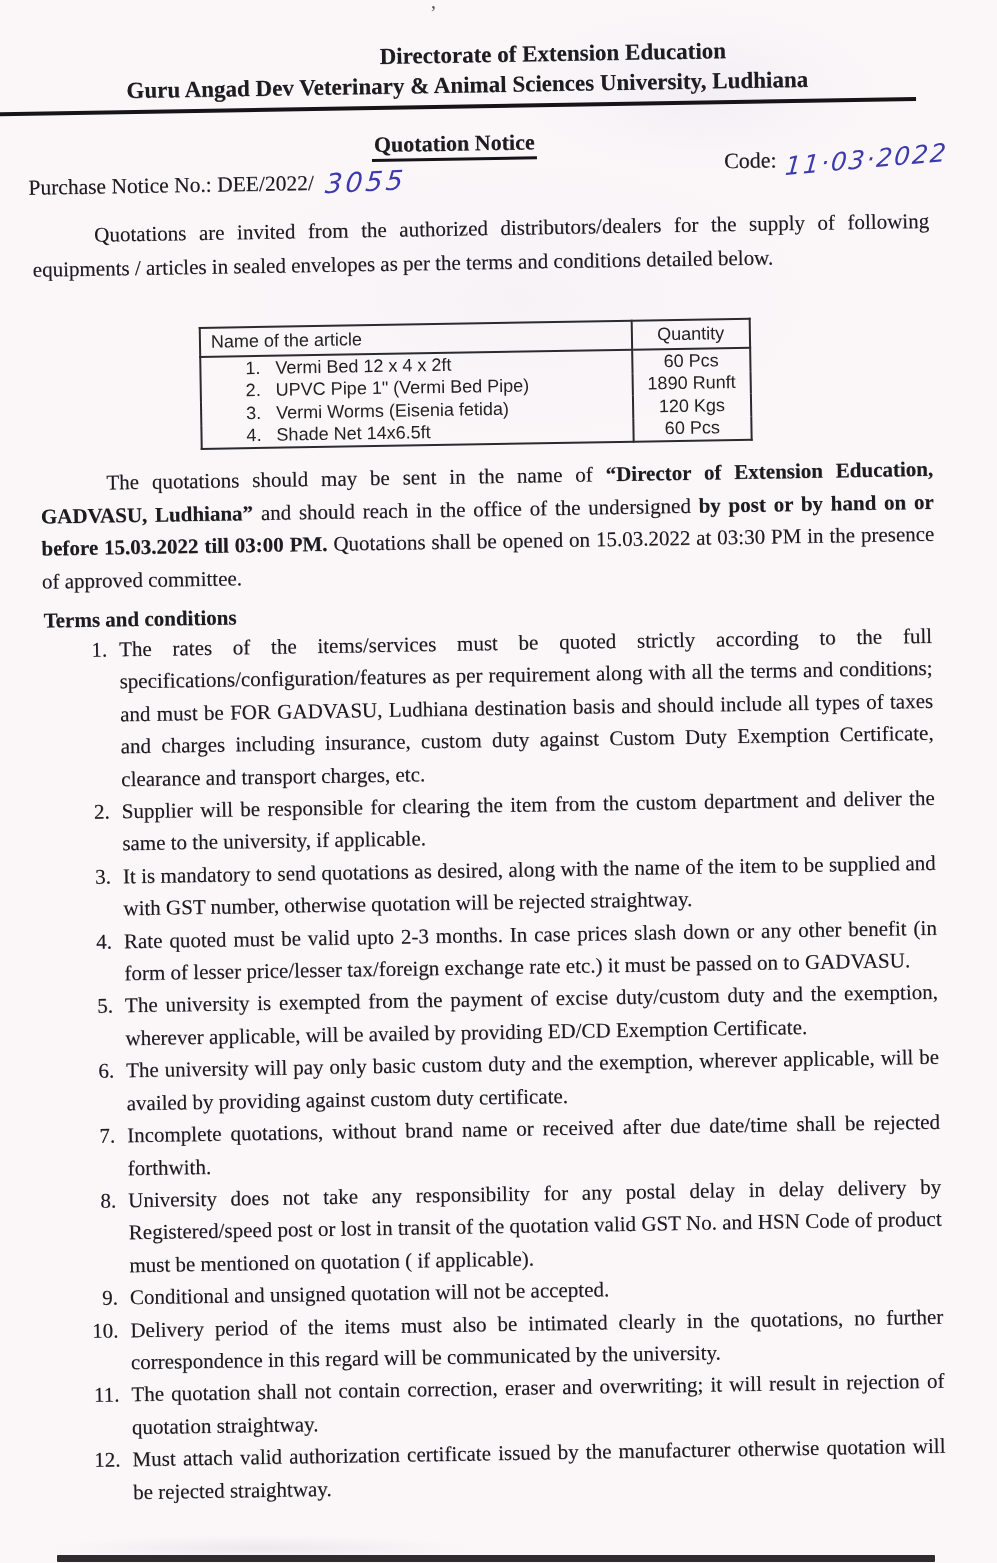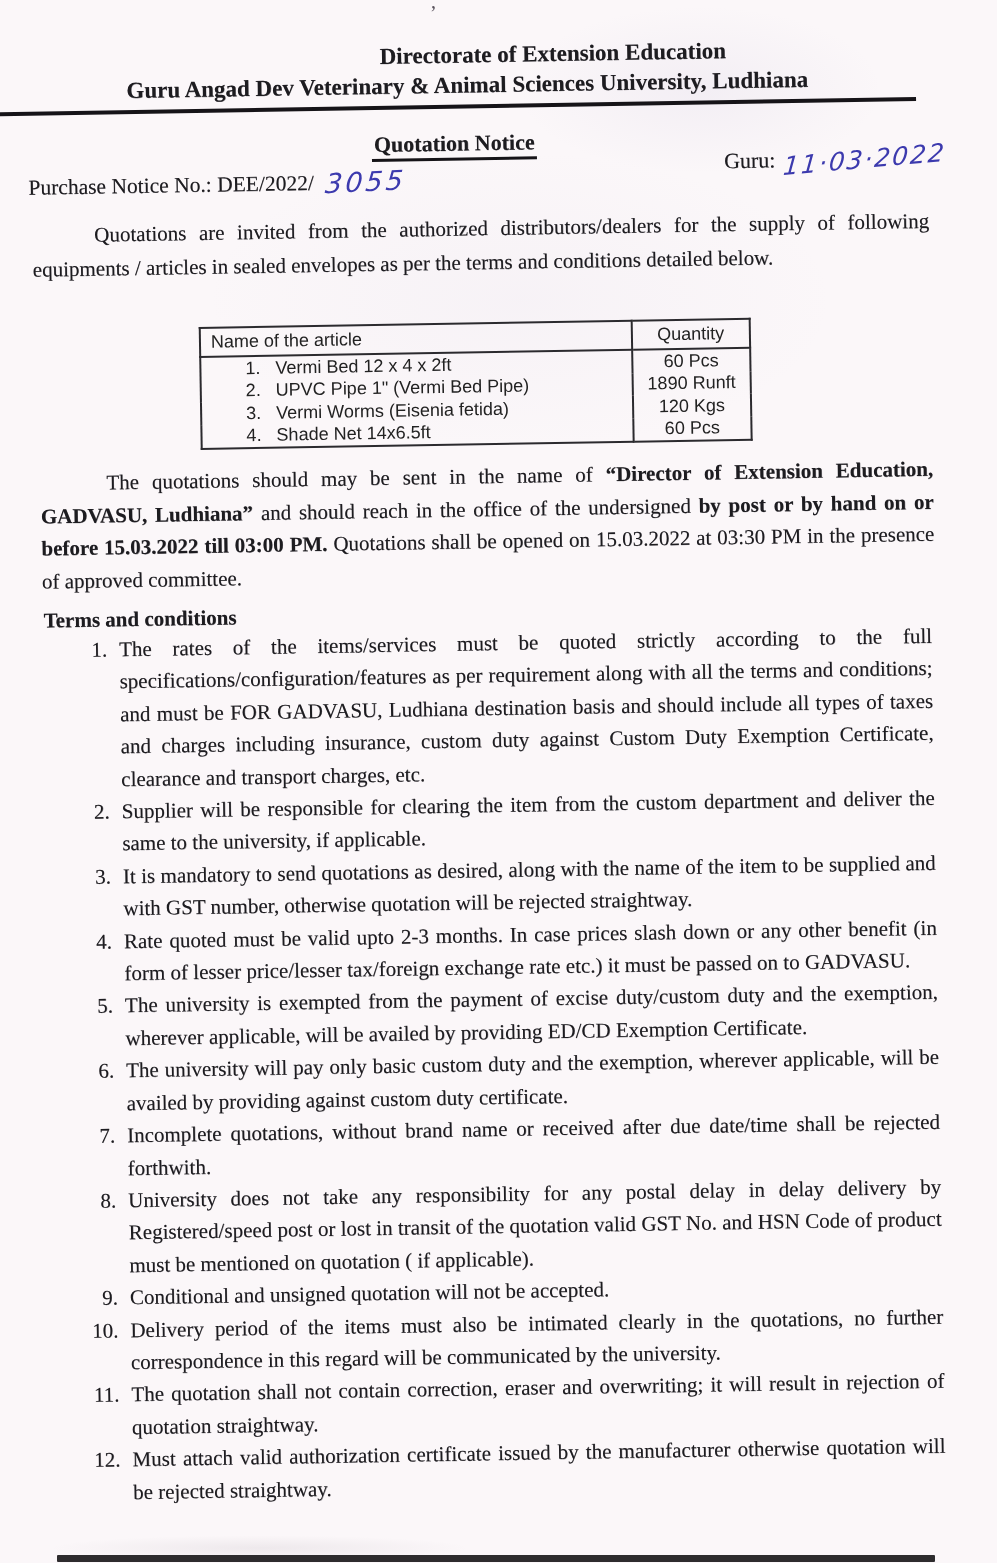--- a/index.html
+++ b/index.html
@@ -86,21 +86,21 @@
     <div class="abs org2 ink">Guru Angad Dev Veterinary &amp; Animal Sciences University, Ludhiana</div>
     <div class="abs rule"></div>
 
     <div class="abs title-wrap">
       <span class="ink">Quotation Notice</span>
     </div>
     <div class="abs purchase ink">
       <span>Purchase Notice No.: DEE/2022/</span><span class="hand hand-no">3055</span>
     </div>
     <div class="abs dated ink">
-      <span>Guru:</span><span class="hand hand-date">11·03·2022</span>
+      <span>Code:</span><span class="hand hand-date">11·03·2022</span>
     </div>
 
     <div class="abs para intro ink">Quotations are invited from the authorized distributors/dealers for the supply of following equipments / articles in sealed envelopes as per the terms and conditions detailed below.</div>
 
     <table class="abs tbl">
       <tbody>
           <tr class="hdr">
         <td class="c1">Name of the article</td>
         <td class="c2">Quantity</td>
       </tr>

